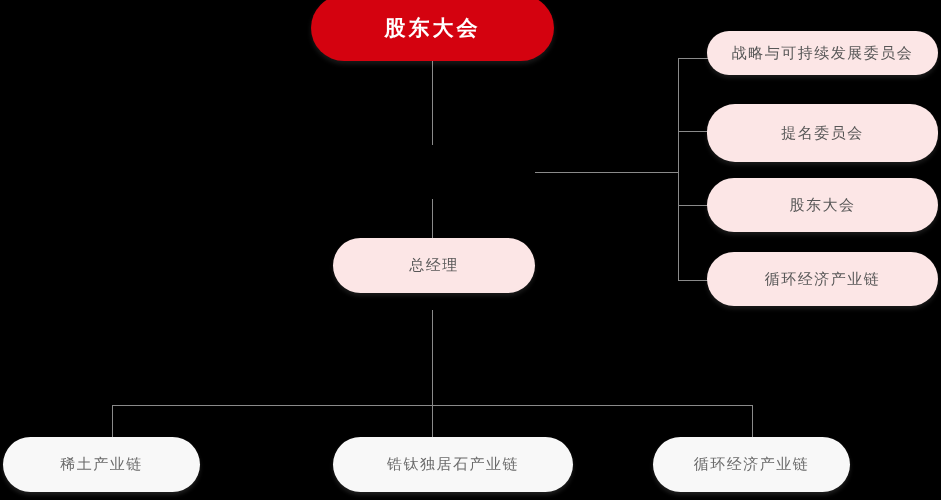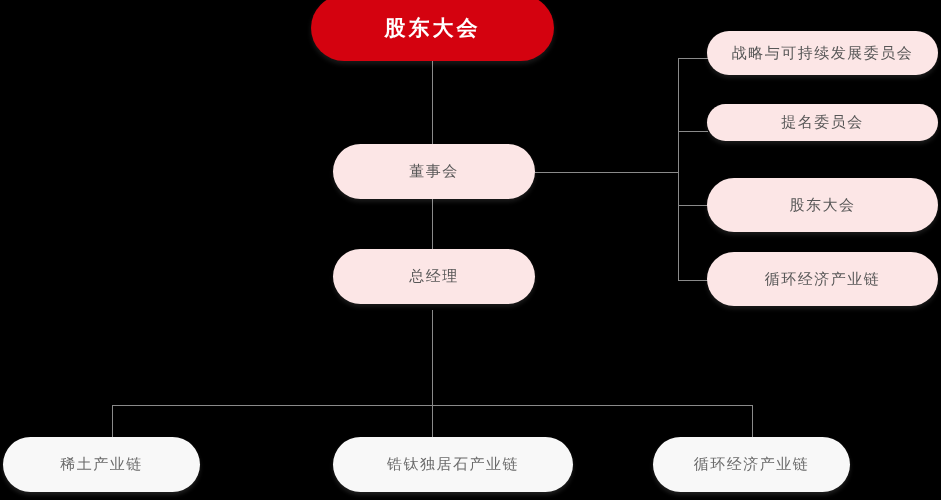--- a/index.html
+++ b/index.html
@@ -87,27 +87,26 @@
   <div class="line line-v" style="left:432px; top:310px; height:95px;"></div>
 
   <div class="line line-h" style="left:112px; top:405px; width:641px;"></div>
 
   <div class="line line-v" style="left:112px; top:405px; height:33px;"></div>
   <div class="line line-v" style="left:432px; top:405px; height:33px;"></div>
   <div class="line line-v" style="left:752px; top:405px; height:33px;"></div>
 
   <div class="node node-root" style="left:311px; top:-5px; width:243px; height:66px; border-radius:33px;">股东大会</div>
 
-  <div class="node node-pink" style="left:333px; top:144px; width:202px; height:55px;">董事会</div>
 
-  <div class="node node-pink" style="left:333px; top:249px; width:202px; height:55px;">总经理</div>
+  <div class="node node-pink" style="left:333px; top:238px; width:202px; height:55px;">总经理</div>
 
   <div class="node node-pink" style="left:707px; top:31px; width:231px; height:44px;">战略与可持续发展委员会</div>
 
-  <div class="node node-pink" style="left:707px; top:104px; width:231px; height:37px;text-align:center;">提名委员会</div>
+  <div class="node node-pink" style="left:707px; top:104px; width:231px; height:58px;text-align:center;">提名委员会</div>
 
   <div class="node node-pink" style="left:707px; top:178px; width:231px; height:54px;">股东大会</div>
 
   <div class="node node-pink" style="left:707px; top:252px; width:231px; height:54px;">循环经济产业链</div>
 
   <div class="node node-gray" style="left:3px; top:437px; width:197px; height:55px;text-align:right;">稀土产业链</div>
 
   <div class="node node-gray" style="left:333px; top:437px; width:240px; height:55px;">锆钛独居石产业链</div>
 
   <div class="node node-gray" style="left:653px; top:437px; width:197px; height:55px;">循环经济产业链</div>

